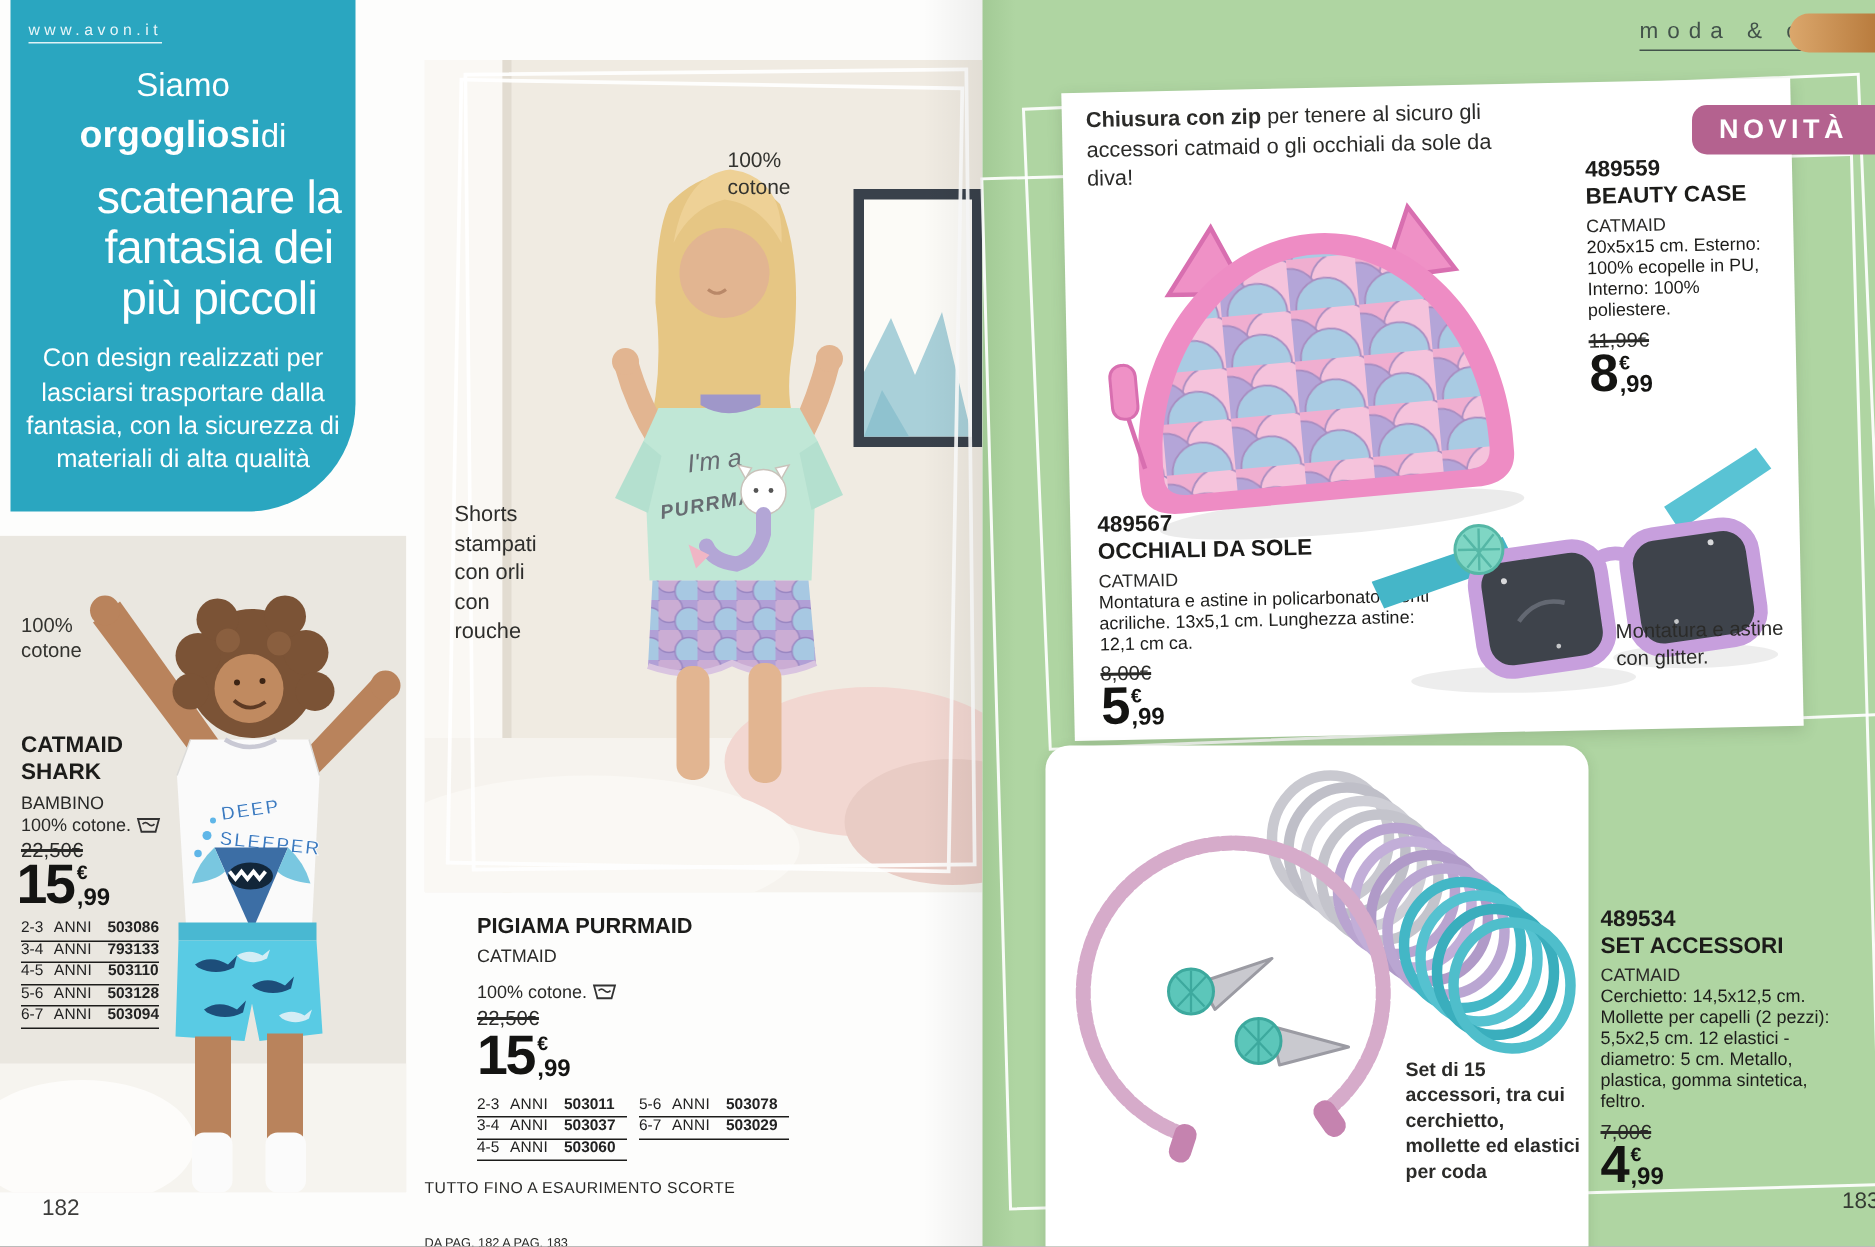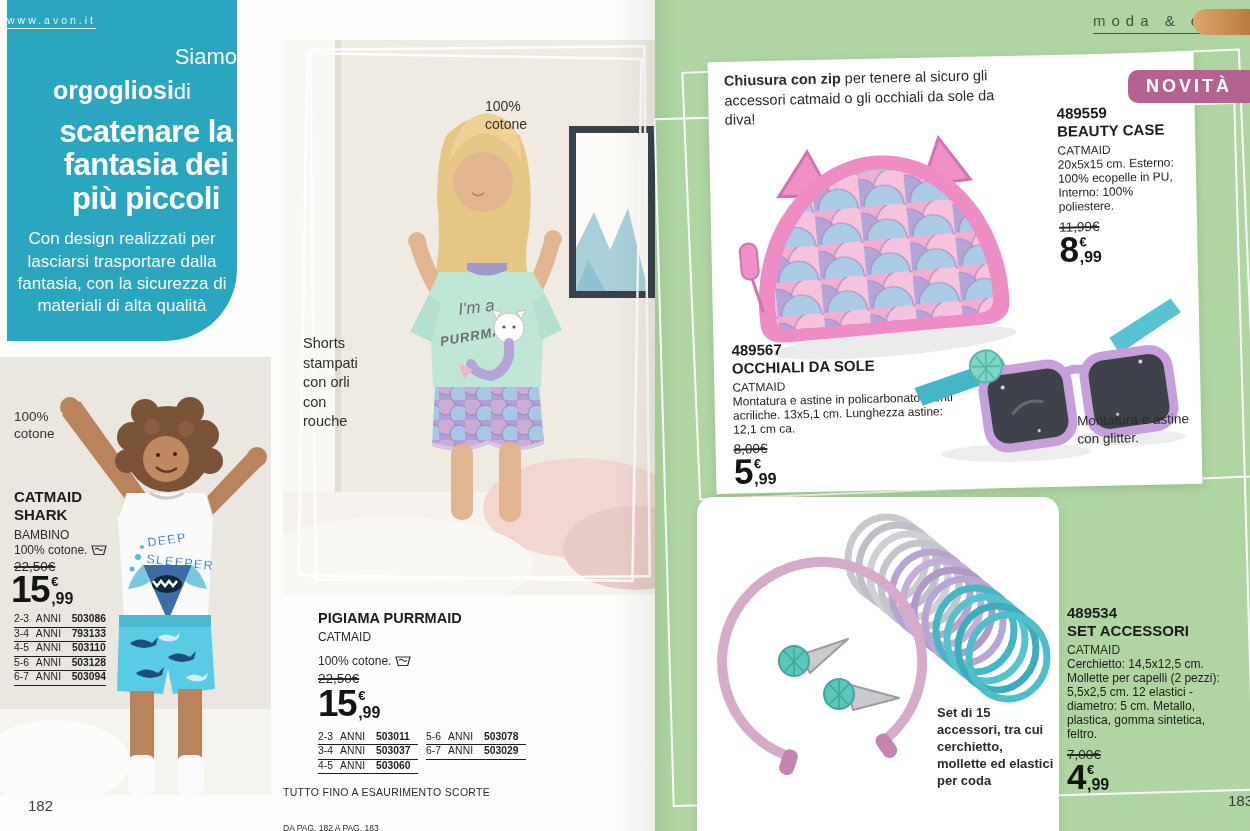--- a/index.html
+++ b/index.html
@@ -3,27 +3,27 @@
 <meta charset="utf-8">
 <style>
   html,body{margin:0;padding:0;background:#888;}
   #page{position:relative;width:1250px;height:831px;background:#fdfdfc;overflow:hidden;
         font-family:"Liberation Sans","DejaVu Sans",sans-serif;color:#1d1d1b;}
   .abs{position:absolute;}
 
   
   #teal{left:7px;top:0;width:230px;height:341px;background:#2aa6c0;
         border-bottom-right-radius:72px;color:#fff;}
-  .avon-url{left:0;top:14px;font-size:10.5px;letter-spacing:3px;color:#e8f6f9;
+  .avon-url{left:12px;top:14px;font-size:10.5px;letter-spacing:3px;color:#e8f6f9;
             border-bottom:1px solid rgba(255,255,255,.85);padding-bottom:2px;cursor:pointer;}
   .promo{left:0;top:44px;width:100%;text-align:center;}
-  .promo .l1{font-size:22px;font-weight:400;text-align:right;}
+  .promo .l1{font-size:22px;font-weight:400;}
   .promo .l2{font-size:22px;margin-top:6px;}
   .promo .l2 b{font-size:25px;font-weight:700;}
-  .promo .head{font-size:31px;font-weight:700;line-height:1.08;margin-top:10px;letter-spacing:-.5px;margin-left:48px;}
+  .promo .head{font-size:31px;font-weight:400;line-height:1.08;margin-top:10px;letter-spacing:-.5px;margin-left:48px;}
   .promo .body{font-size:17px;font-weight:400;line-height:1.3;margin-top:13px;padding:0 5px;}
 
   
   .cotton{font-size:13.5px;line-height:1.25;color:#33332f;}
   .pname{font-size:15px;font-weight:700;line-height:1.2;color:#1c1c1a;}
   .psub{font-size:12px;color:#2a2a28;margin-top:3px;}
   .mat{font-size:12px;color:#2a2a28;display:flex;align-items:center;gap:4px;}
   .old{font-size:13.5px;color:#2a2a28;text-decoration:line-through;text-decoration-thickness:1.5px;}
   .price{display:flex;color:#141412;}
   .price .pi{font-size:37px;font-weight:700;line-height:.88;letter-spacing:-1.5px;}

